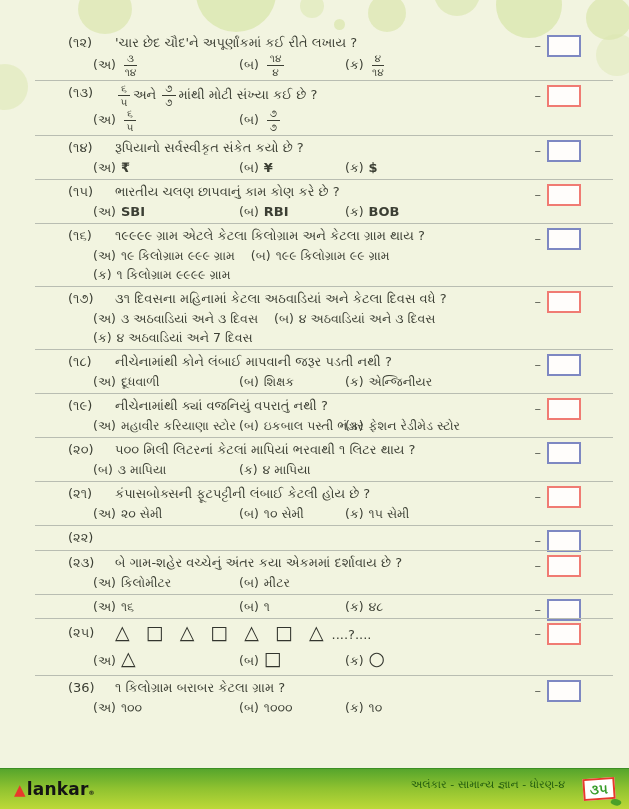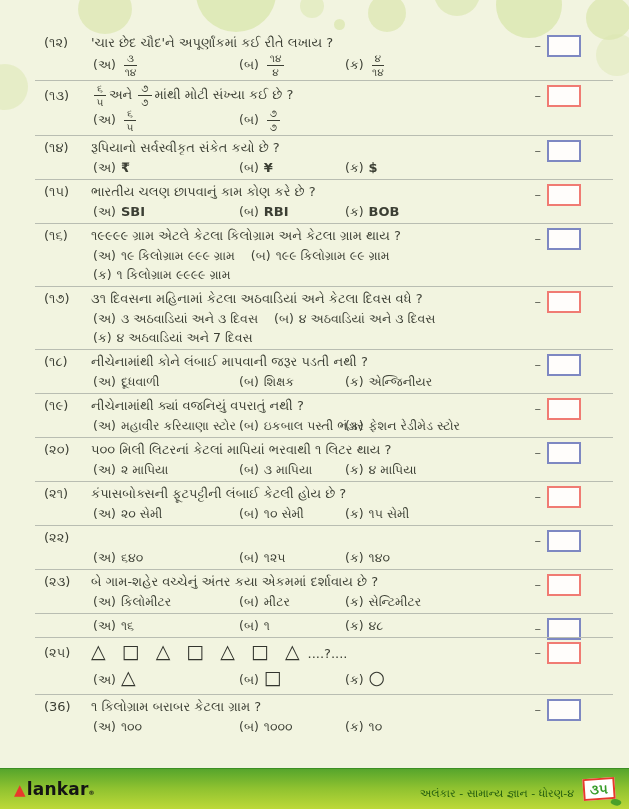--- a/index.html
+++ b/index.html
@@ -21,21 +21,21 @@
   .decor .c8{left:586px;top:-4px;width:46px;height:44px;opacity:.8}
   .decor .c9{left:-18px;top:64px;width:46px;height:46px;opacity:.55}
   .decor .c10{left:596px;top:34px;width:42px;height:42px;opacity:.45}
 
   .content{position:absolute;left:0;right:0;top:30px;bottom:41px}
 
   .q-row{position:relative;padding:3px 0 2px}
   .q-row + .q-row::before{
     content:"";position:absolute;left:35px;right:16px;top:0;height:1px;background:#b9bdb2;
   }
-  .q-head{display:flex;align-items:center;padding-left:44px;padding-right:104px;
+  .q-head{display:flex;align-items:flex-start;padding-left:68px;padding-right:104px;
           font-size:13px;line-height:20px}
   .q-num{width:47px;flex:none}
   .q-title{flex:1}
   .q-title .t{margin-right:3px}
 
   .answer{position:absolute;right:48px;top:5px;display:flex;align-items:center}
   .dash{color:#5a5d52;margin-right:6px;font-size:13px;line-height:18px}
   .box{display:inline-block;width:30px;height:18px;background:#fffdfb;border:2px solid}
   .box.blue{border-color:var(--box-blue,#7e88c2)}
   .box.red{border-color:var(--box-red,#f07b73)}
@@ -63,21 +63,21 @@
   .footer{
     position:absolute;left:0;right:0;bottom:0;height:41px;box-sizing:border-box;
     background:linear-gradient(180deg,#56a52c 0%,#8fc230 48%,#bdd938 100%);
     border-top:1px solid #3c8f25;
     display:flex;align-items:center;justify-content:space-between;
     padding:0 14px;
   }
   .logo{font-weight:bold;font-size:17px;color:#141414;letter-spacing:.2px;display:flex;align-items:baseline}
   .logo .logo-tri{color:var(--logo-red,#e8392b);font-size:15px;margin-right:1px}
   .logo sup{font-size:6px;vertical-align:super}
-  .footer-right{display:flex;align-items:flex-end;gap:9px}
+  .footer-right{display:flex;align-items:flex-start;gap:18px}
   .series{color:#235c0e;font-size:11px}
   .page-box{
     position:relative;background:#fff;border:2px solid var(--logo-red,#e8392b);
     color:#379c28;font-weight:bold;font-size:13.5px;line-height:16px;
     padding:1px 5px;transform:rotate(-4deg);
   }
   .page-box::after{
     content:"";position:absolute;right:-7px;bottom:-9px;width:10px;height:7px;
     background:#3f9a28;border-radius:70% 30% 70% 30%;transform:rotate(35deg);opacity:.9;
   }
@@ -215,21 +215,20 @@
       <div class="q-row">
         <div class="q-head">
           <span class="q-num">(૨૦)</span>
           <span class="q-title"><span class="t">૫૦૦ મિલી લિટરનાં કેટલાં માપિયાં ભરવાથી ૧ લિટર થાય ?</span></span>
         </div>
         <span class="answer">
           <span class="dash">–</span>
           <span class="box blue"></span>
         </span>
         <div class="q-opts cols">
-          <span class="opt"><span class="opt-label">(અ)</span><span class="t">૨ માપિયા</span></span>
           <span class="opt"><span class="opt-label">(બ)</span><span class="t">૩ માપિયા</span></span>
           <span class="opt"><span class="opt-label">(ક)</span><span class="t">૪ માપિયા</span></span>
         </div>
       </div>
       <div class="q-row">
         <div class="q-head">
           <span class="q-num">(૨૧)</span>
           <span class="q-title"><span class="t">કંપાસબોક્સની ફૂટપટ્ટીની લંબાઈ કેટલી હોય છે ?</span></span>
         </div>
         <span class="answer">
@@ -243,39 +242,33 @@
         </div>
       </div>
       <div class="q-row">
         <div class="q-head">
           <span class="q-num">(૨૨)</span>
         </div>
         <span class="answer">
           <span class="dash">–</span>
           <span class="box blue"></span>
         </span>
-        <div class="q-opts cols">
-          <span class="opt"><span class="opt-label">(અ)</span><span class="t">૬૪૦</span></span>
-          <span class="opt"><span class="opt-label">(બ)</span><span class="t">૧૨૫</span></span>
-          <span class="opt"><span class="opt-label">(ક)</span><span class="t">૧૪૦</span></span>
-        </div>
       </div>
       <div class="q-row">
         <div class="q-head">
           <span class="q-num">(૨૩)</span>
           <span class="q-title"><span class="t">બે ગામ-શહેર વચ્ચેનું અંતર કયા એકમમાં દર્શાવાય છે ?</span></span>
         </div>
         <span class="answer">
           <span class="dash">–</span>
           <span class="box red"></span>
         </span>
         <div class="q-opts cols">
           <span class="opt"><span class="opt-label">(અ)</span><span class="t">કિલોમીટર</span></span>
           <span class="opt"><span class="opt-label">(બ)</span><span class="t">મીટર</span></span>
-          <span class="opt"><span class="opt-label">(ક)</span><span class="t">સેન્ટિમીટર</span></span>
         </div>
       </div>
       <div class="q-row">
         <span class="answer">
           <span class="dash">–</span>
           <span class="box blue"></span>
         </span>
         <div class="q-opts cols">
           <span class="opt"><span class="opt-label">(અ)</span><span class="t">૧૬</span></span>
           <span class="opt"><span class="opt-label">(બ)</span><span class="t">૧</span></span>

